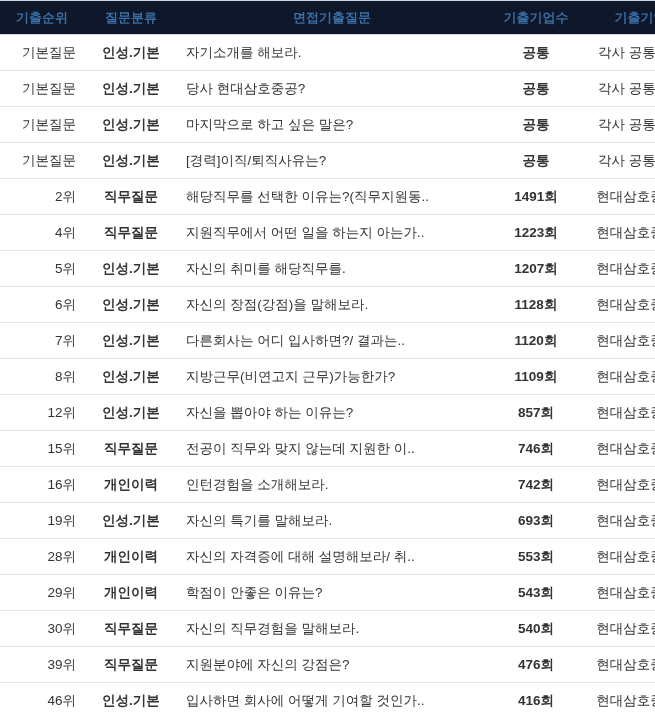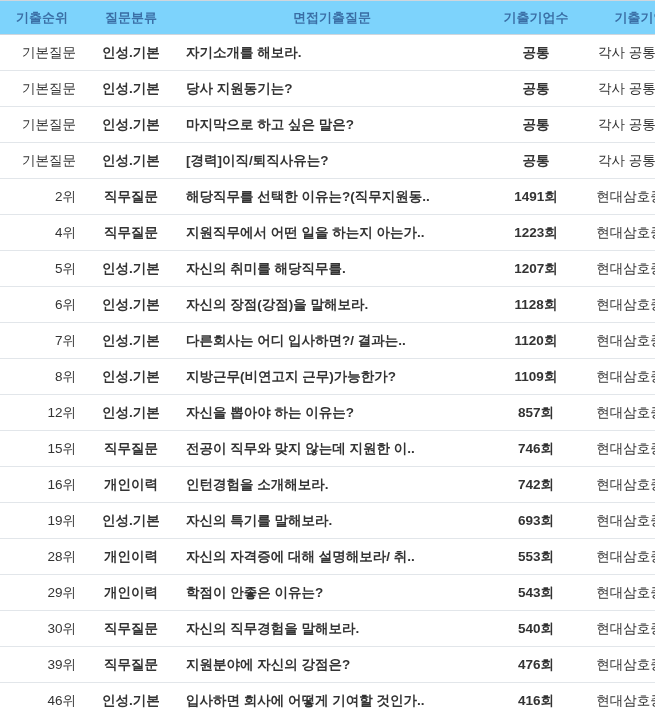--- a/index.html
+++ b/index.html
@@ -13,21 +13,21 @@
     font-family: "Liberation Sans", sans-serif;
     color: #333333;
     overflow: hidden;
   }
   table.qtable {
     width: 655px;
     border-collapse: collapse;
     table-layout: fixed;
   }
   table.qtable th {
-    background: #7dd3fc;
+    background: #0f172a;
     color: #3a6ea5;
     font-weight: bold;
     font-size: 13px;
     height: 33px;
     border-top: 1px solid #cfd6dd;
     border-bottom: 1px solid #cfd6dd;
     text-align: center;
     padding: 0 4px;
     white-space: nowrap;
     overflow: hidden;
@@ -40,21 +40,21 @@
     color: #333333;
     overflow: hidden;
     white-space: nowrap;
     text-overflow: ellipsis;
   }
   .col-rank   { width: 76px;  text-align: right; }
   .col-cat    { width: 86px;  text-align: center; }
   .col-q      { width: 300px; text-align: left; padding-left: 14px; }
   .col-count  { width: 92px;  text-align: center; }
   .col-corp   { width: 101px; text-align: center; }
-  td.col-q { color: #222222; font-weight: bold; }
+  td.col-q { color: #222222; }
   td.col-count { color: #333333; font-weight: bold; }
   td.col-corp { color: #333333; font-size: 13px; }
   td.col-rank { color: #333333; }
   td.col-cat { color: #333333; font-size: 13px; font-weight: bold; }
   tr.basic td.col-rank { color: #333333; }
   .sep-row td {
     border-bottom: 1px solid #d6dbe1;
   }
 </style>
 </head>
@@ -74,21 +74,21 @@
     <tr class="basic">
       <td class="col-rank">기본질문</td>
       <td class="col-cat">인성.기본</td>
       <td class="col-q">자기소개를 해보라.</td>
       <td class="col-count">공통</td>
       <td class="col-corp">각사 공통질문</td>
     </tr>
     <tr class="basic">
       <td class="col-rank">기본질문</td>
       <td class="col-cat">인성.기본</td>
-      <td class="col-q">당사 지원동기는?</td>
+      <td class="col-q">당사 현대삼호중공?</td>
       <td class="col-count">공통</td>
       <td class="col-corp">각사 공통질문</td>
     </tr>
     <tr class="basic">
       <td class="col-rank">기본질문</td>
       <td class="col-cat">인성.기본</td>
       <td class="col-q">마지막으로 하고 싶은 말은?</td>
       <td class="col-count">공통</td>
       <td class="col-corp">각사 공통질문</td>
     </tr>

